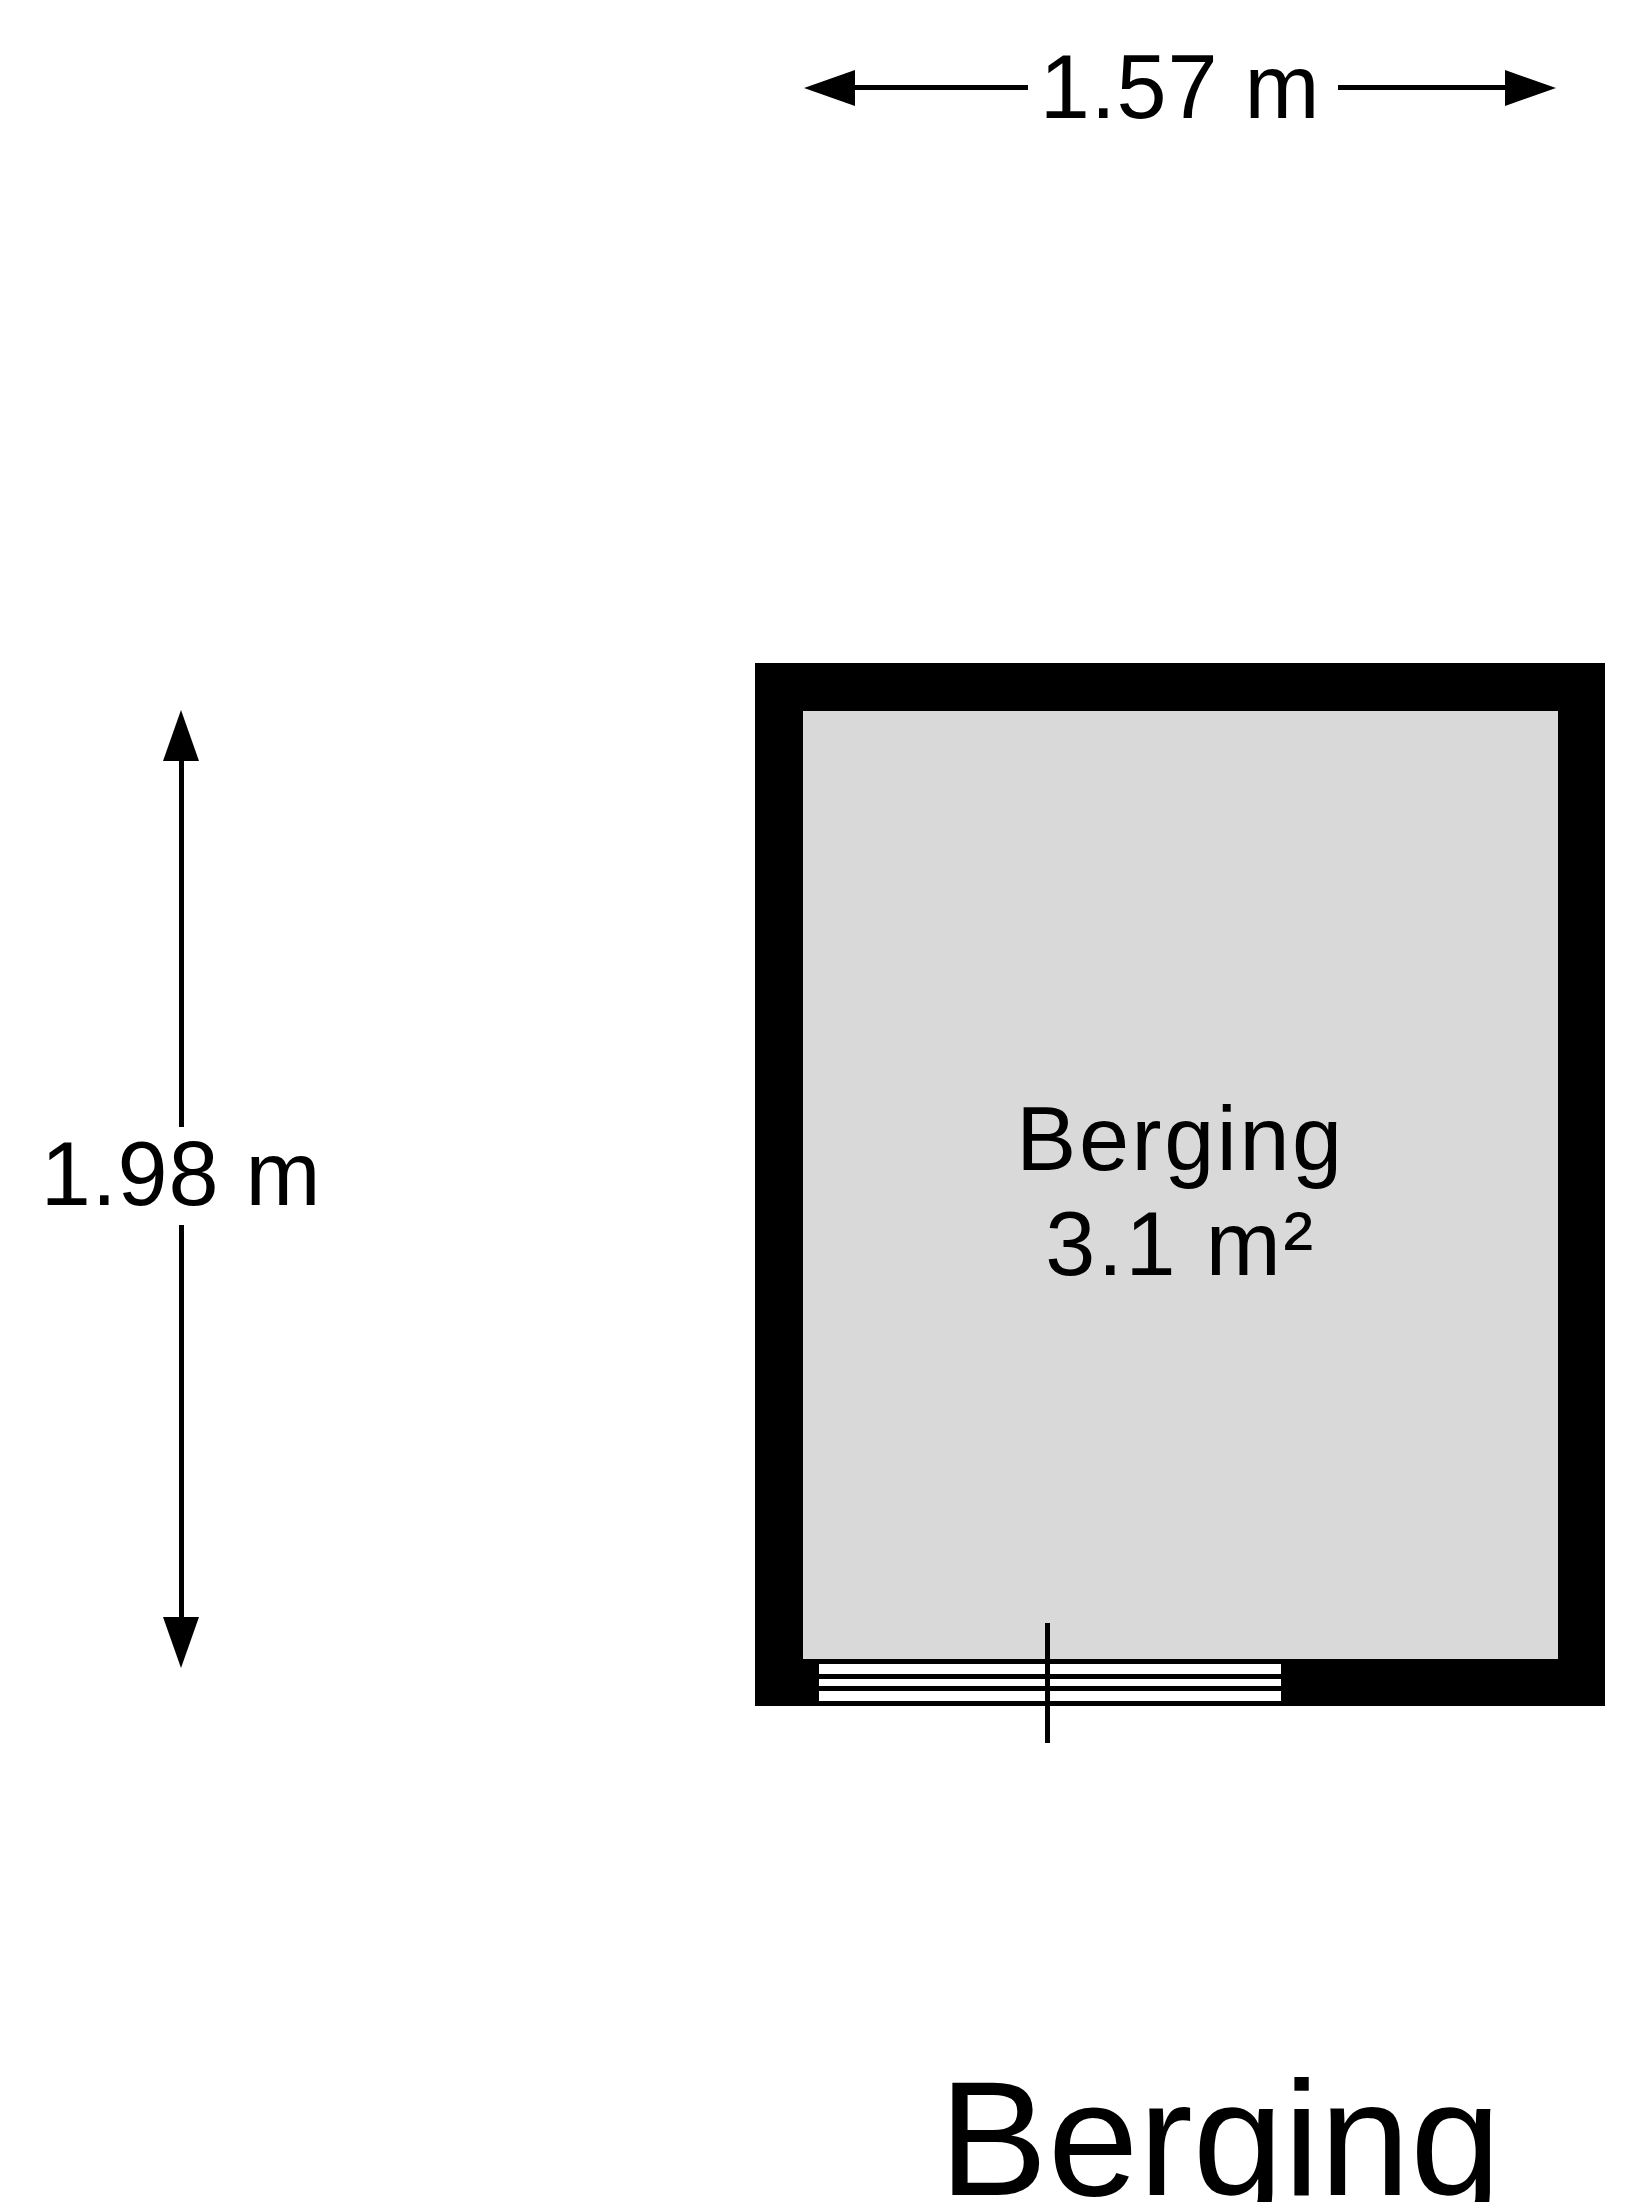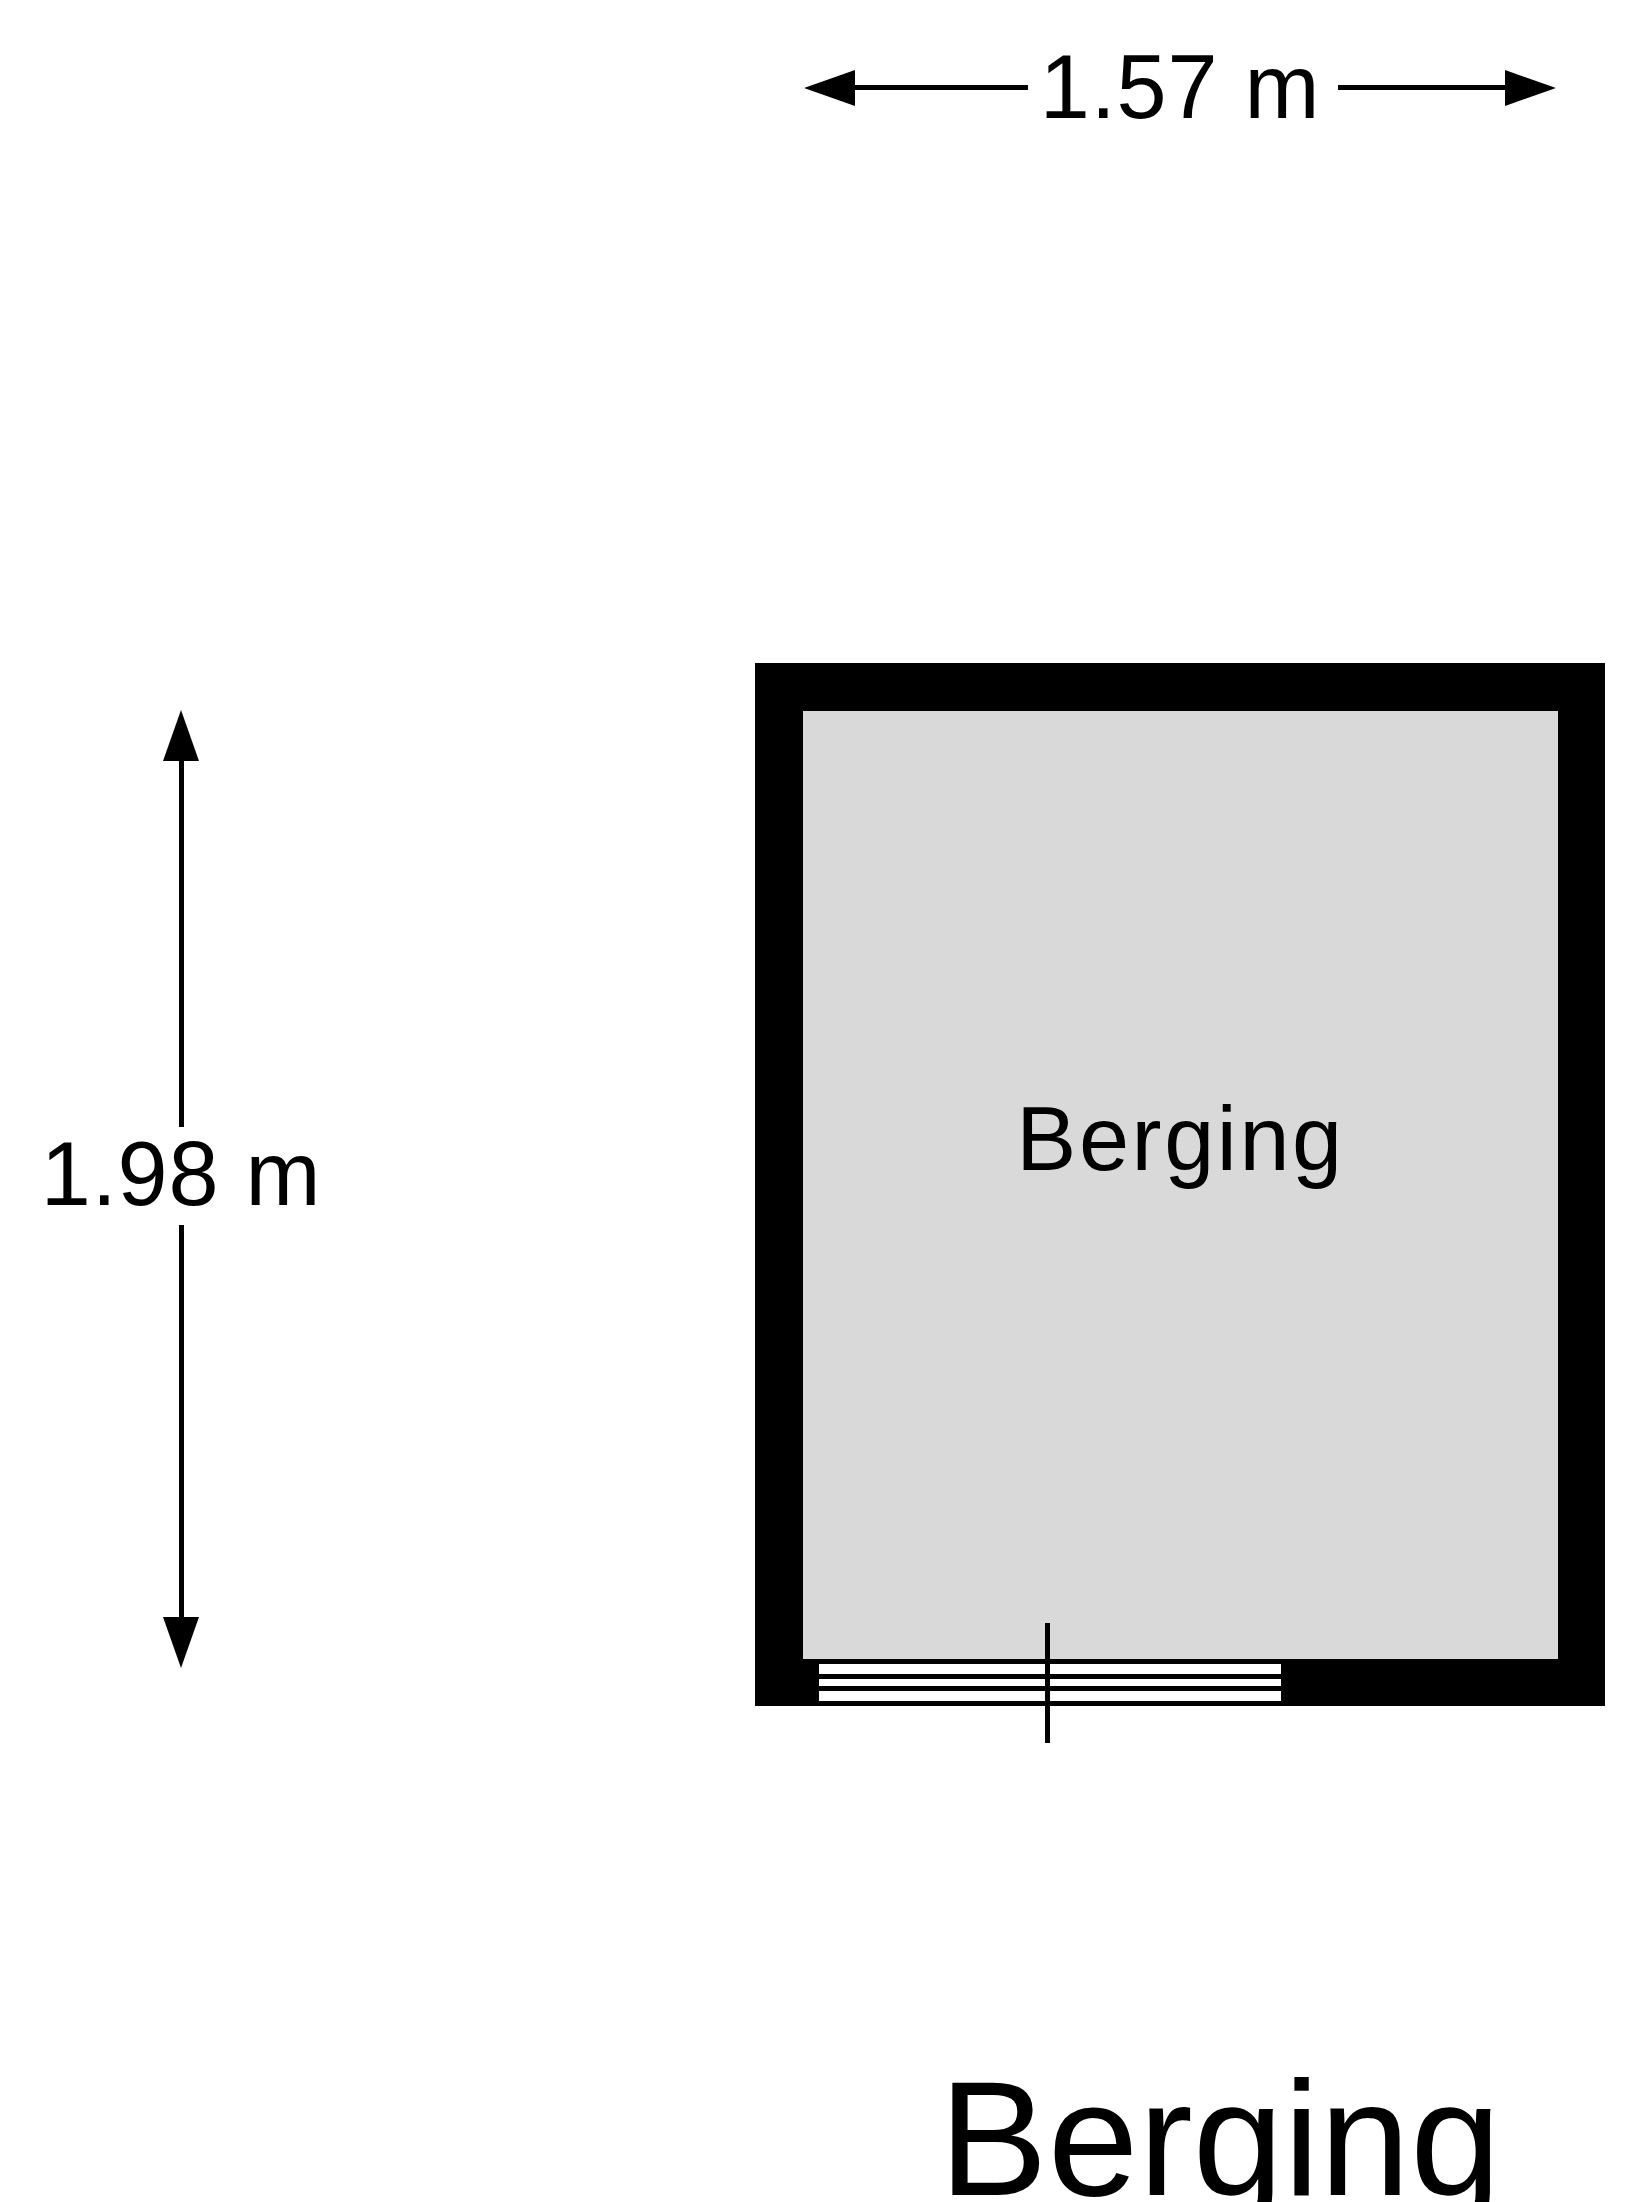--- a/index.html
+++ b/index.html
@@ -135,18 +135,19 @@
   <div class="abs room-floor"></div>
 
   <div class="abs window-opening">
     <div class="abs window-line window-line-1"></div>
     <div class="abs window-line window-line-2"></div>
   </div>
   <div class="abs window-tick"></div>
 
   <div class="abs room-label-block">
     <span>Berging</span>
+    <span>3.1 m²</span>
   </div>
 
   <div class="abs plan-title">Berging</div>
 
 </div>
 
 
 </body></html>

